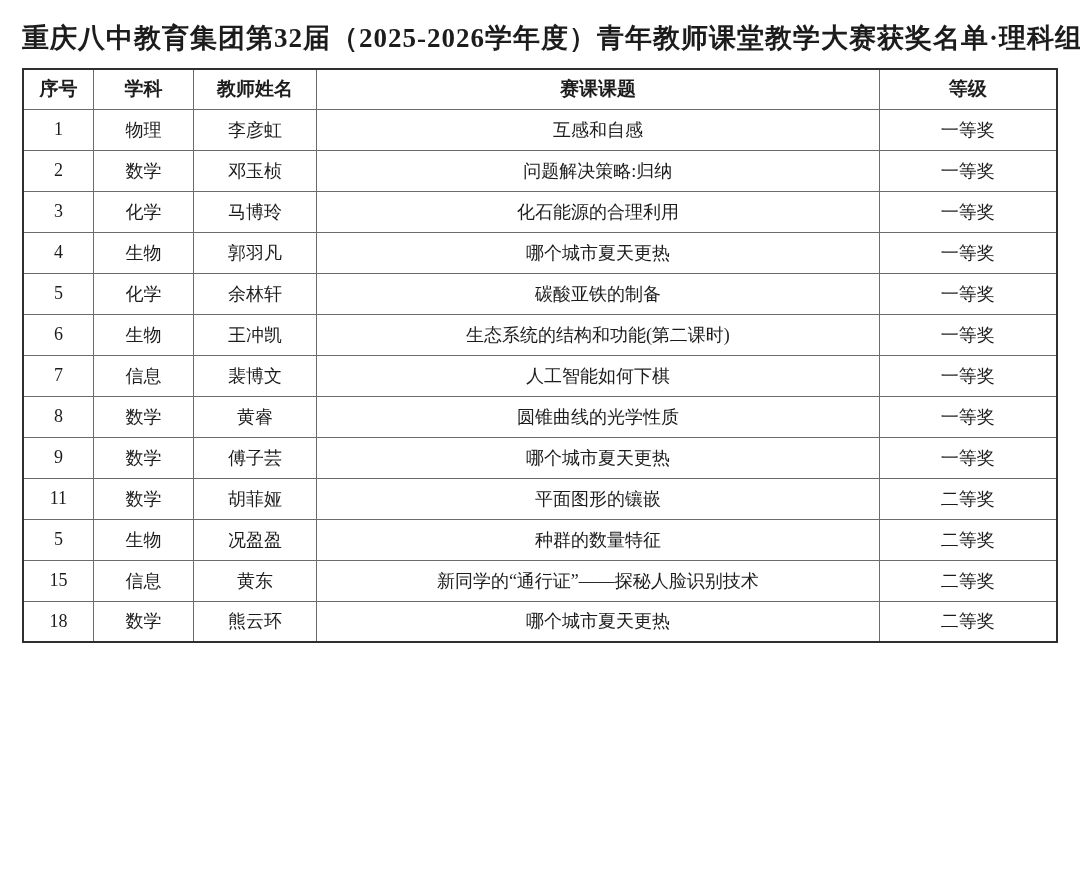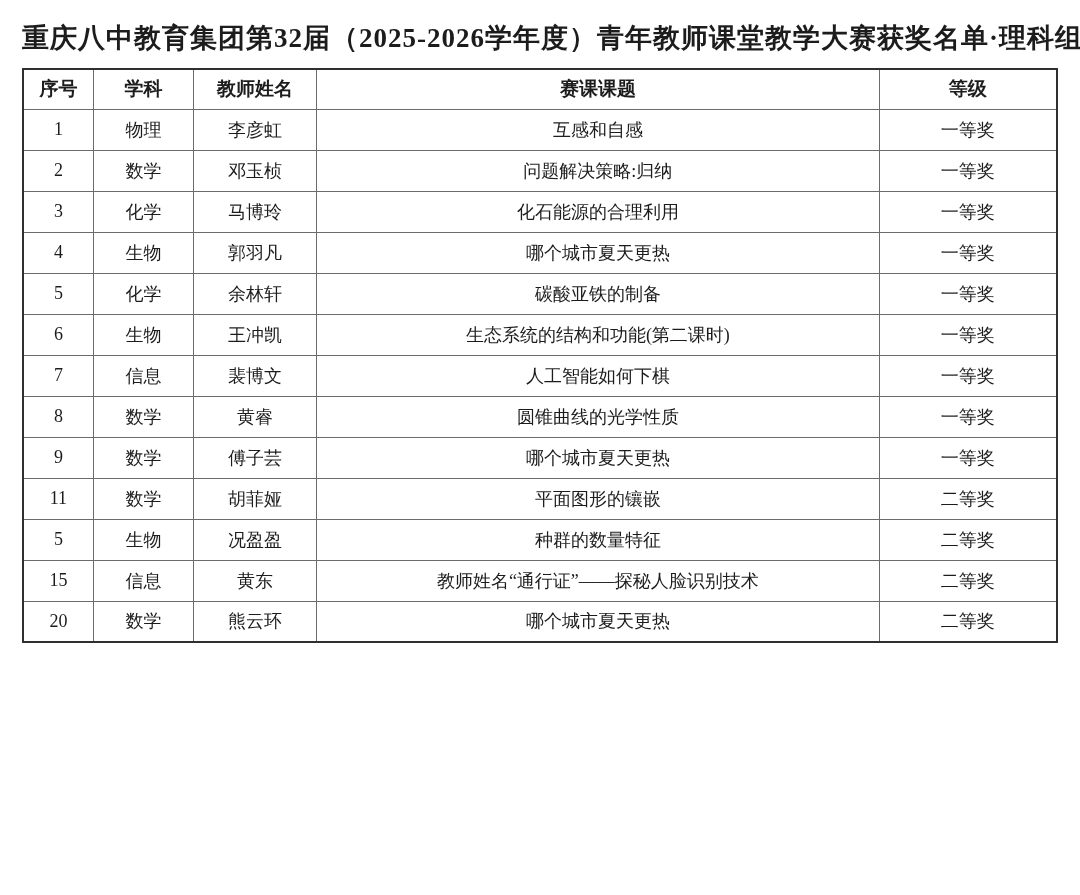--- a/index.html
+++ b/index.html
@@ -151,25 +151,25 @@
           <td>5</td>
           <td>生物</td>
           <td>况盈盈</td>
           <td>种群的数量特征</td>
           <td>二等奖</td>
         </tr>
         <tr>
           <td>15</td>
           <td>信息</td>
           <td>黄东</td>
-          <td>教师姓名“通行证”——探秘人脸识别技术</td>
+          <td>新同学的“通行证”——探秘人脸识别技术</td>
           <td>二等奖</td>
         </tr>
         <tr>
-          <td>20</td>
+          <td>18</td>
           <td>数学</td>
           <td>熊云环</td>
           <td>哪个城市夏天更热</td>
           <td>二等奖</td>
         </tr>
       </tbody>
   </table>
 </div>
 
 </body></html>

